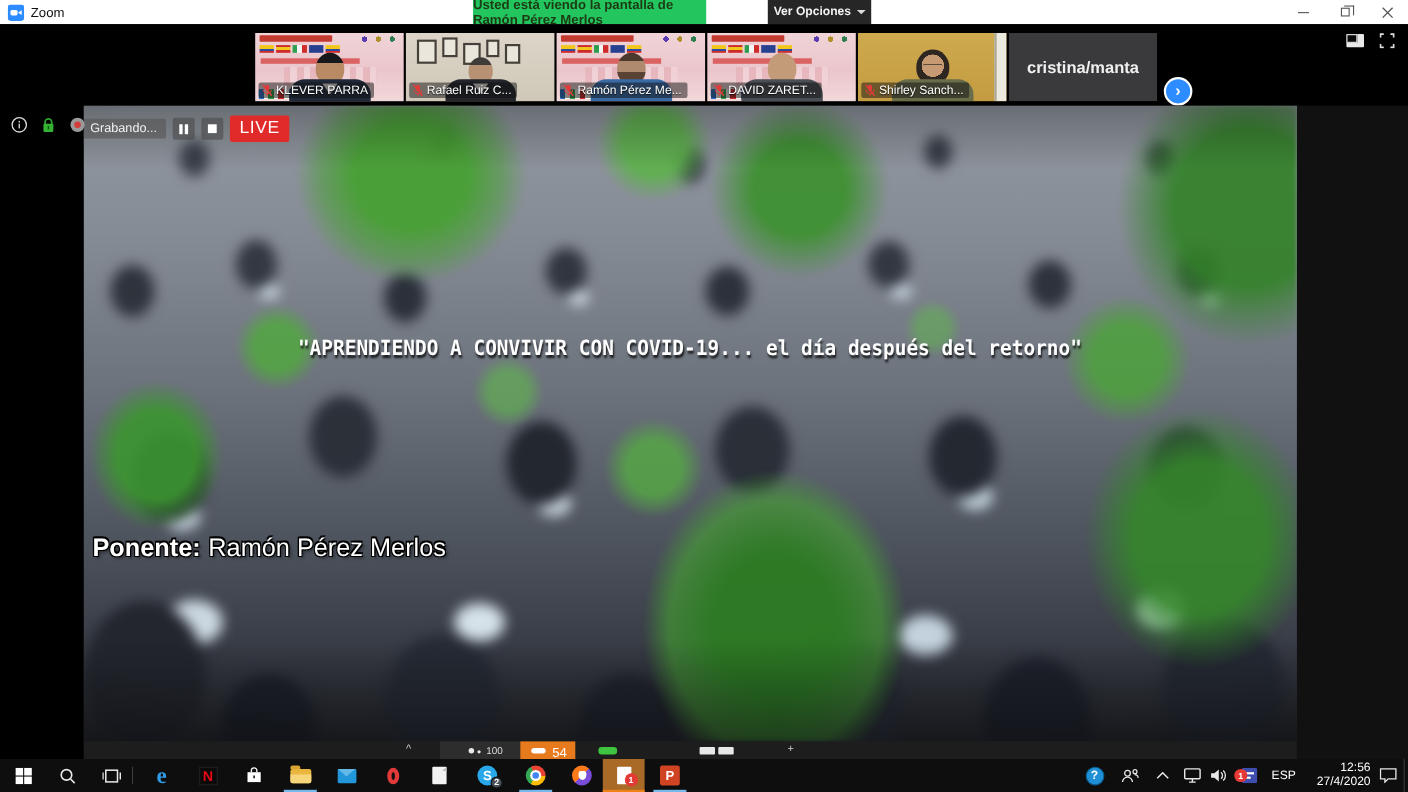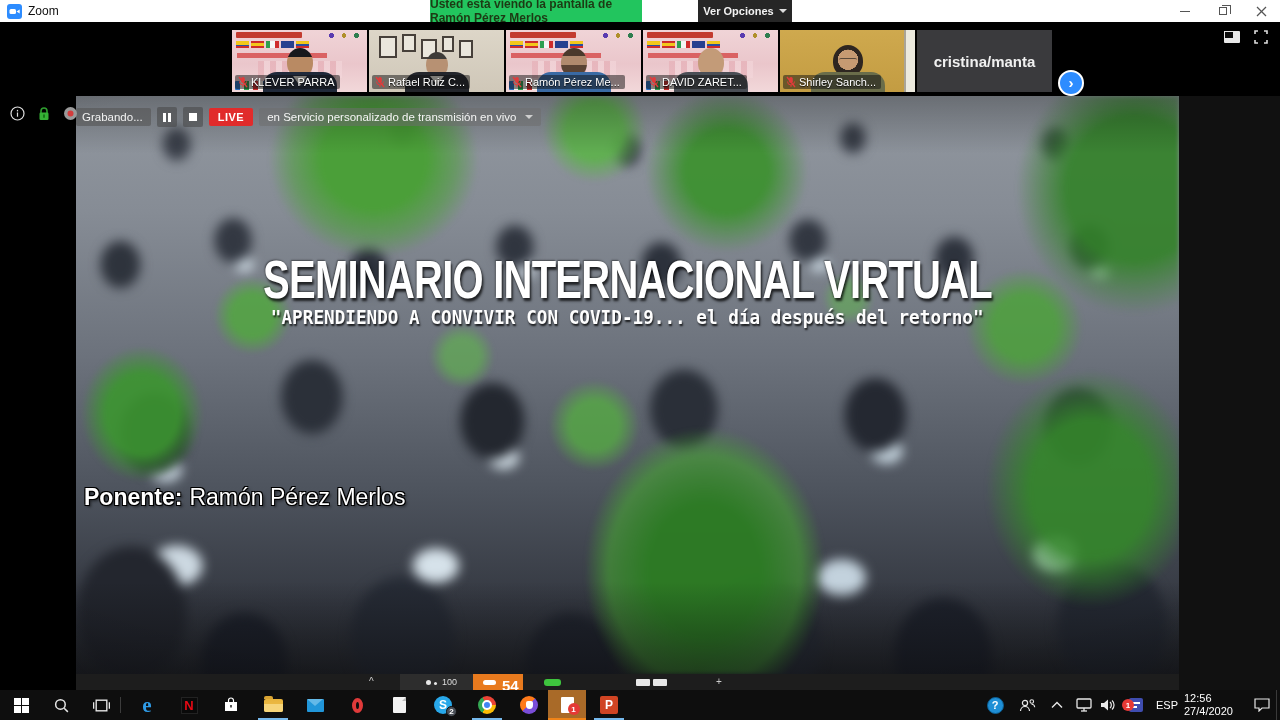--- a/index.html
+++ b/index.html
@@ -139,21 +139,21 @@
     linear-gradient(180deg,rgba(0,0,0,.28) 0,transparent 10%),
     linear-gradient(0deg,rgba(8,8,10,.5) 0,transparent 16%),
     radial-gradient(120% 95% at 50% 45%,transparent 60%,rgba(0,0,0,.35) 100%);}
 
   
   .rec-row{position:absolute;left:0;top:10px;height:22px;display:flex;align-items:center;gap:6px;z-index:8;}
   .rec-box{background:rgba(85,85,85,.62);color:#f2f2f2;font-size:11.5px;padding:3px 8px 3px 6px;border-radius:2px;}
   .rec-btn{width:20px;height:20px;background:rgba(70,70,70,.55);border-radius:2px;display:flex;align-items:center;justify-content:center;gap:2px;cursor:pointer;}
   .rec-btn .bar{width:3px;height:9px;background:#fff;}
   .rec-btn .sq{width:8px;height:8px;background:#fff;}
-  .live-badge{background:#e12b2b;color:#fff;font-size:11px;font-weight:bold;padding:3px 9px;border-radius:2px;letter-spacing:.5px;}
+  .live-badge{background:#e12b2b;color:#fff;font-size:16px;font-weight:normal;padding:3px 9px;border-radius:2px;letter-spacing:.5px;}
   .stream-box{background:rgba(110,110,110,.55);color:#f5f5f5;font-size:11.5px;padding:3px 8px;border-radius:2px;
               display:flex;align-items:center;gap:8px;cursor:pointer;}
   .stream-box .caret-down{border-top-color:#cfcfcf;}
 
   
   .title-row{position:absolute;left:0;right:0;top:152px;text-align:center;z-index:6;}
   .title-txt{display:inline-block;white-space:nowrap;font-size:54px;font-weight:bold;letter-spacing:-1px;
              transform:scaleX(.74);transform-origin:50% 50%;color:#fff;
              text-shadow:2px 3px 3px rgba(0,0,0,.75), -1px -1px 2px rgba(0,0,0,.45);}
   .subtitle-row{position:absolute;left:0;right:0;top:210px;text-align:center;z-index:6;}
@@ -167,21 +167,21 @@
   .tema-row{position:absolute;left:8px;top:430px;font-size:22px;font-weight:bold;z-index:6;white-space:nowrap;letter-spacing:-.2px;}
 
   
   .pstrip{position:absolute;left:0;top:578px;width:1103px;height:16px;background:#1d1d1d;}
   .pstrip .seg{position:absolute;left:324px;top:0;width:73px;height:16px;background:#2d2d2d;}
   .pstrip .chev{position:absolute;left:293px;top:2px;color:#cfcfcf;font-size:10px;}
   .pstrip .dots{position:absolute;left:350px;top:6px;width:5px;height:5px;border-radius:50%;background:#e8e8e8;box-shadow:7px 1px 0 -1px #e8e8e8;}
   .pstrip .cnt{position:absolute;left:366px;top:3px;font-size:9px;color:#ddd;}
   .pstrip .orange{position:absolute;left:397px;top:0;width:50px;height:16px;background:#e87a1e;}
   .pstrip .orange .dash{position:absolute;left:10px;top:6px;width:13px;height:5px;border-radius:3px;background:#fff;}
-  .pstrip .orange .num{position:absolute;left:29px;top:3px;font-size:15px;color:#fff;font-weight:bold;}
+  .pstrip .orange .num{position:absolute;left:29px;top:3px;font-size:12px;color:#fff;}
   .pstrip .green{position:absolute;left:468px;top:5px;width:17px;height:7px;border-radius:3px;background:#3ec43e;}
   .pstrip .wr1{position:absolute;left:560px;top:5px;width:14px;height:7px;border-radius:1px;background:#e8e8e8;}
   .pstrip .wr2{position:absolute;left:577px;top:5px;width:14px;height:7px;border-radius:1px;background:#e8e8e8;}
   .pstrip .plus{position:absolute;left:640px;top:2px;font-size:10px;color:#ccc;}
 
   
   .margin-icons{position:absolute;left:10px;top:106px;display:flex;gap:12px;align-items:center;z-index:9;}
 
   
   .taskbar{position:absolute;left:0;top:690px;width:1280px;height:30px;background:#0e0e0e;z-index:20;}
@@ -214,21 +214,21 @@
   .sep{position:absolute;left:120px;top:7px;width:1px;height:16px;background:#3c3c3c;}
   
   .tray-ico{position:absolute;top:0;height:30px;display:flex;align-items:center;justify-content:center;cursor:pointer;}
   .help{width:17px;height:17px;border-radius:50%;background:#1f8fd6;border:1.5px solid #0b5e92;color:#fff;
         font-size:11px;font-weight:bold;display:flex;align-items:center;justify-content:center;}
   .notif{width:14px;height:14px;background:#3f4db0;border-radius:2px;position:relative;
          background-image:linear-gradient(#fff,#fff),linear-gradient(#fff,#fff);background-size:8px 2px,5px 2px;
          background-position:3px 4px,3px 8px;background-repeat:no-repeat;}
   .notif .badge{left:-7px;top:1px;width:12px;height:12px;background:#e53935;font-size:8px;font-weight:bold;}
   .esp{color:#fff;font-size:11px;}
-  .clock{position:absolute;left:1184px;top:2px;width:62px;height:26px;color:#fff;font-size:11px;text-align:left;line-height:13px;cursor:pointer;}
+  .clock{position:absolute;left:1184px;top:2px;width:62px;height:26px;color:#fff;font-size:11px;text-align:right;line-height:13px;cursor:pointer;}
   .show-desktop{position:absolute;right:0;top:0;width:4px;height:30px;border-left:1px solid #3a3a3a;}
 </style>
 </head>
 <body>
 
 <div class="titlebar">
   <div class="tb-app">
     <svg width="15" height="15">
         <rect width="15" height="15" rx="3" fill="#2d8cff"></rect>
         <rect x="2.5" y="5" width="6.5" height="5" rx="1.5" fill="#fff"></rect>
@@ -436,29 +436,22 @@
     <div class="rec-row">
       <span class="rec-box">Grabando...</span>
       <span class="rec-btn">
           <span class="bar"></span>
           <span class="bar"></span>
         </span>
       <span class="rec-btn">
           <span class="sq"></span>
         </span>
       <span class="live-badge">LIVE</span>
-      <span class="stream-box">
-        <span>en Servicio personalizado de transmisión en vivo</span>
-        <i class="caret-down"></i>
-      </span>
-    </div>
-
-    <div class="title-row">
-      <span class="title-txt">SEMINARIO INTERNACIONAL VIRTUAL</span>
-    </div>
+    </div>
+
     <div class="subtitle-row">
       <span class="subtitle-txt">"APRENDIENDO A CONVIVIR CON COVID-19... el día después del retorno"</span>
     </div>
     <div class="ponente-row outline-txt">
       <b>Ponente:</b><span class="ponente-name">Ramón Pérez Merlos</span>
     </div>
   </div>
 
   <div class="pstrip">
     <span class="chev">^</span>

